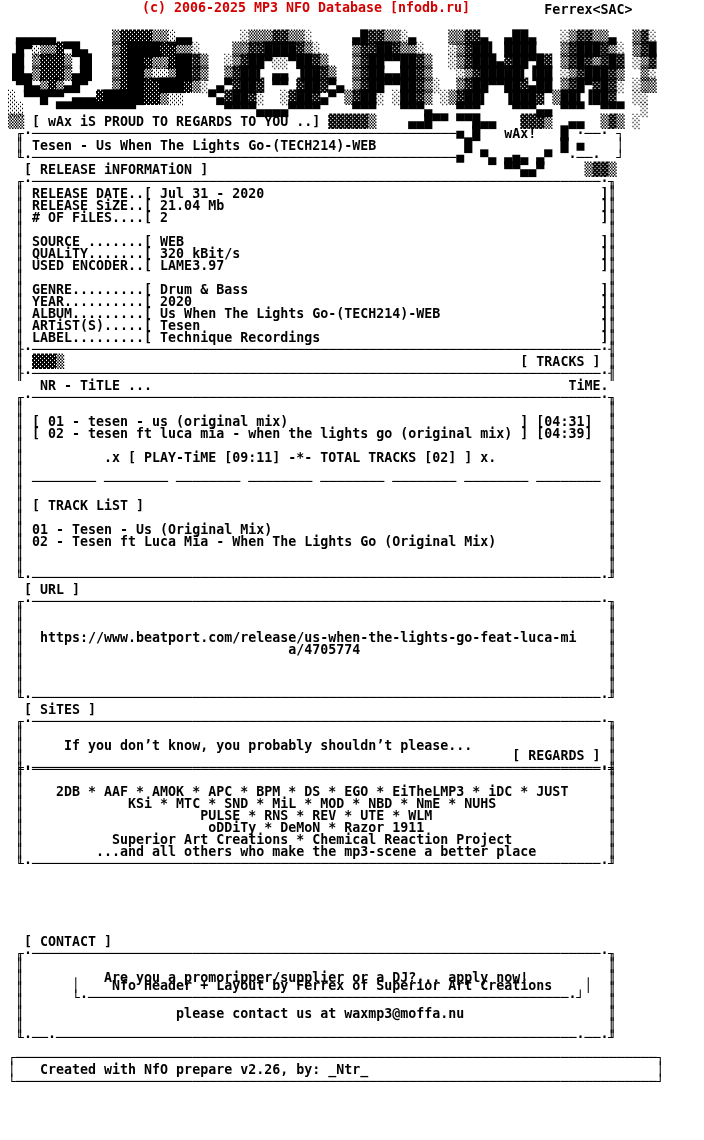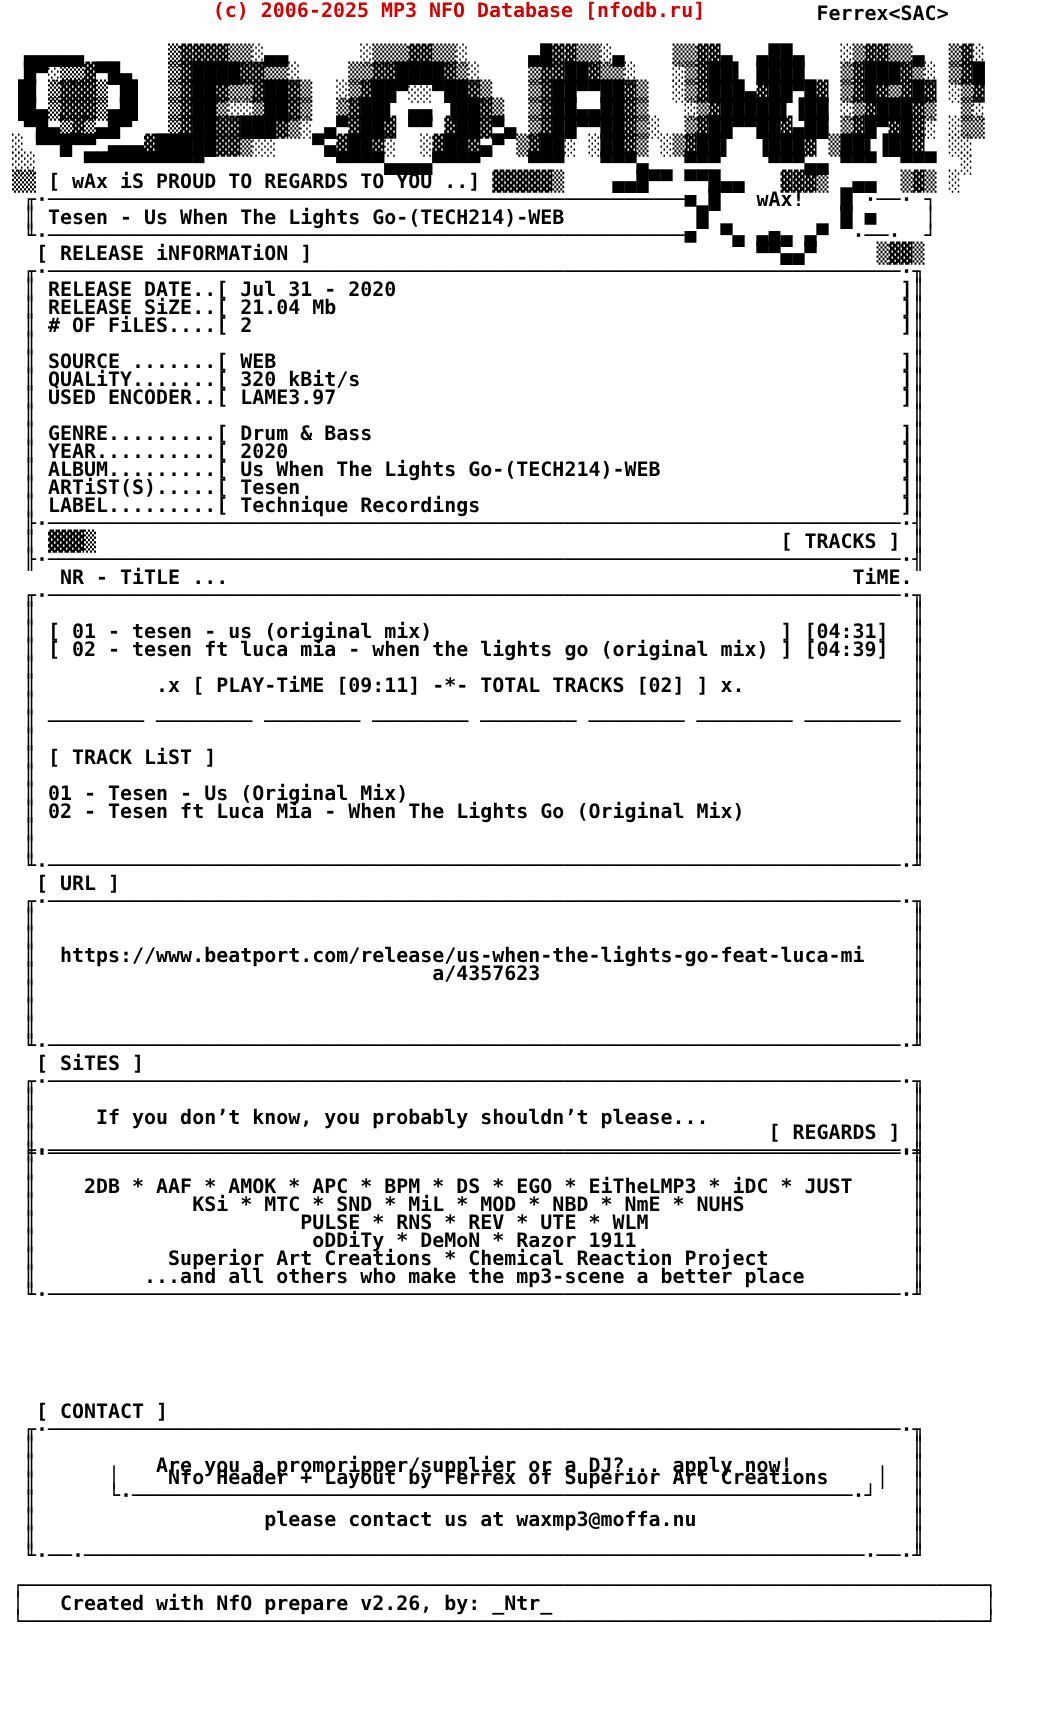--- a/index.html
+++ b/index.html
@@ -68,21 +68,21 @@
   ║ 01 - Tesen - Us (Original Mix)                                          ║
   ║ 02 - Tesen ft Luca Mia - When The Lights Go (Original Mix)              ║
   ║                                                                         ║
   ║                                                                         ║
   ╙·───────────────────────────────────────────────────────────────────────·╜</pre>
 <pre class="nfo" style="top:584px">   [ URL ]
   ╓·───────────────────────────────────────────────────────────────────────·╖
   ║                                                                         ║
   ║                                                                         ║
   ║  https://www.beatport.com/release/us-when-the-lights-go-feat-luca-mi    ║
-  ║                                 a/4357623                               ║
+  ║                                 a/4705774                               ║
   ║                                                                         ║
   ║                                                                         ║
   ║                                                                         ║
   ╙·───────────────────────────────────────────────────────────────────────·╜</pre>
 <pre class="nfo" style="top:704px">   [ SiTES ]
   ╓·───────────────────────────────────────────────────────────────────────·╖
   ║                                                                         ║
   ║     If you don’t know, you probably shouldn’t please...                 ║
   ║                                                                         ║
   ╙·───────────────────────────────────────────────────────────────────────·╜</pre>

